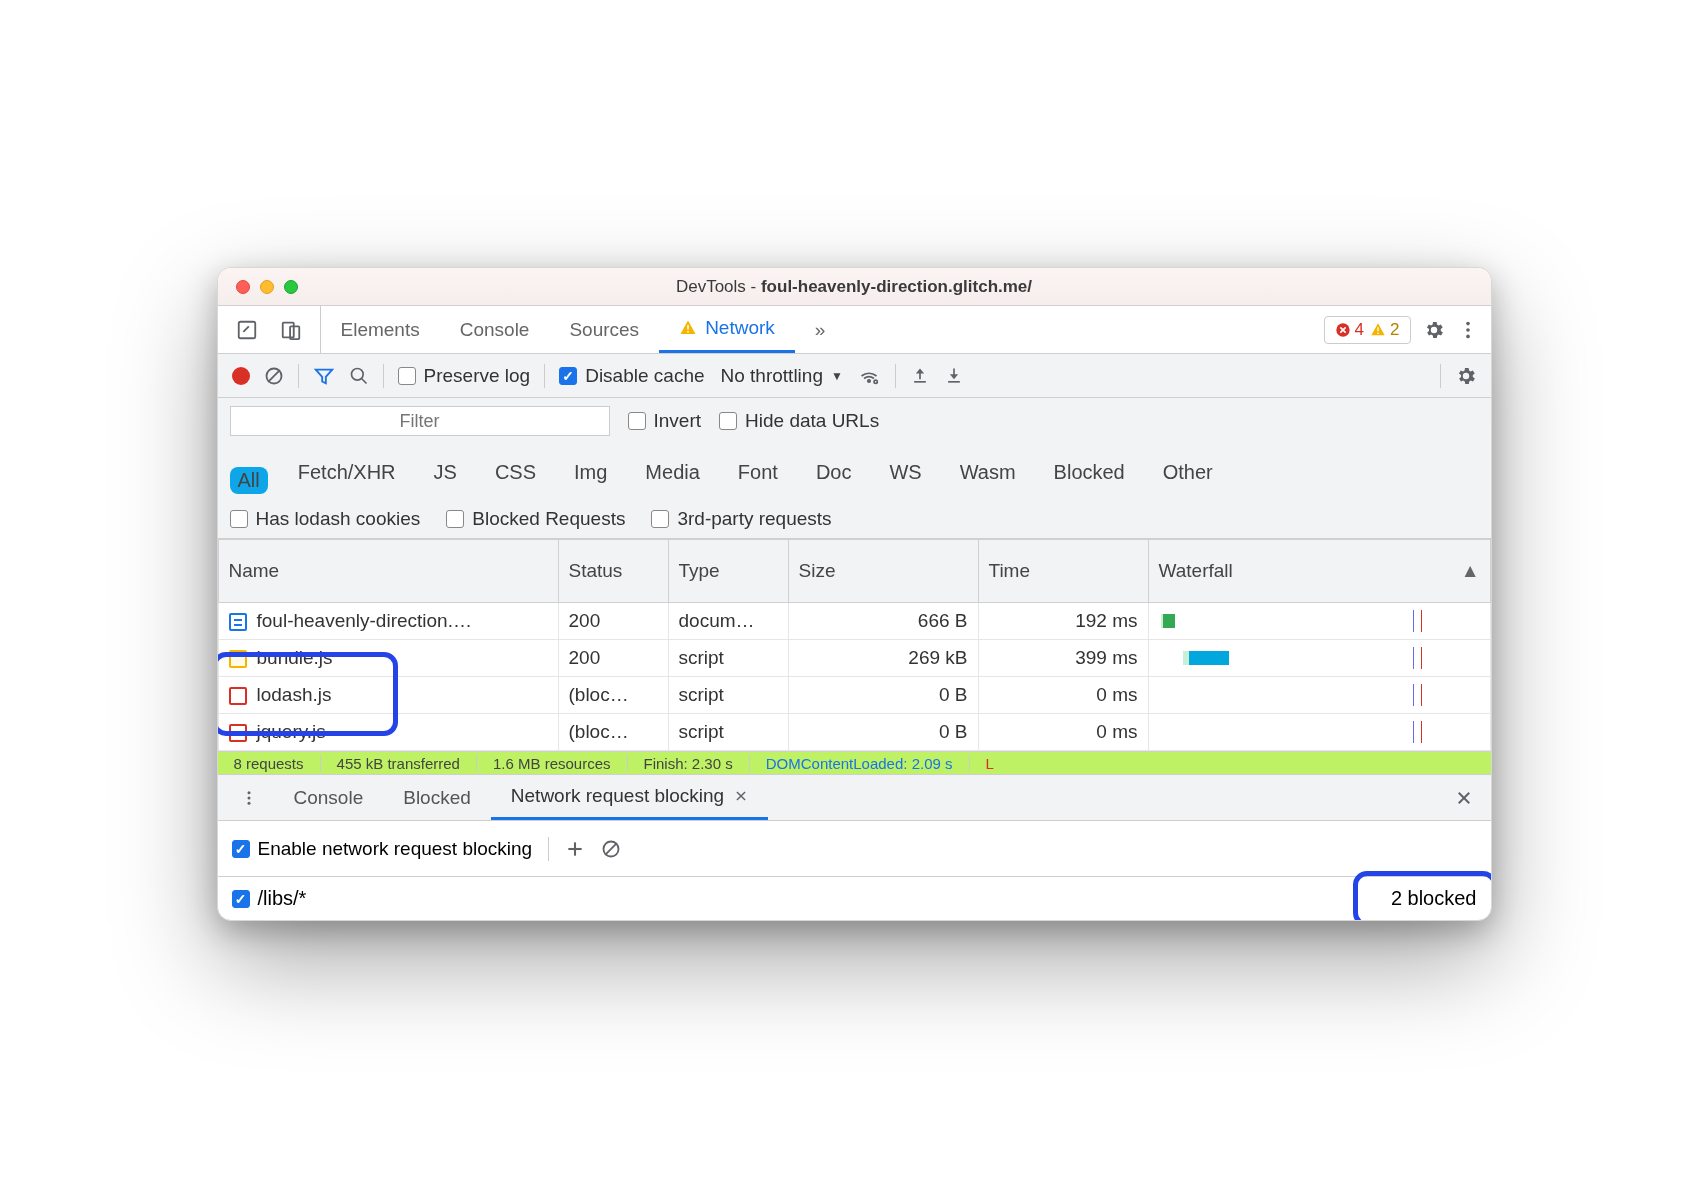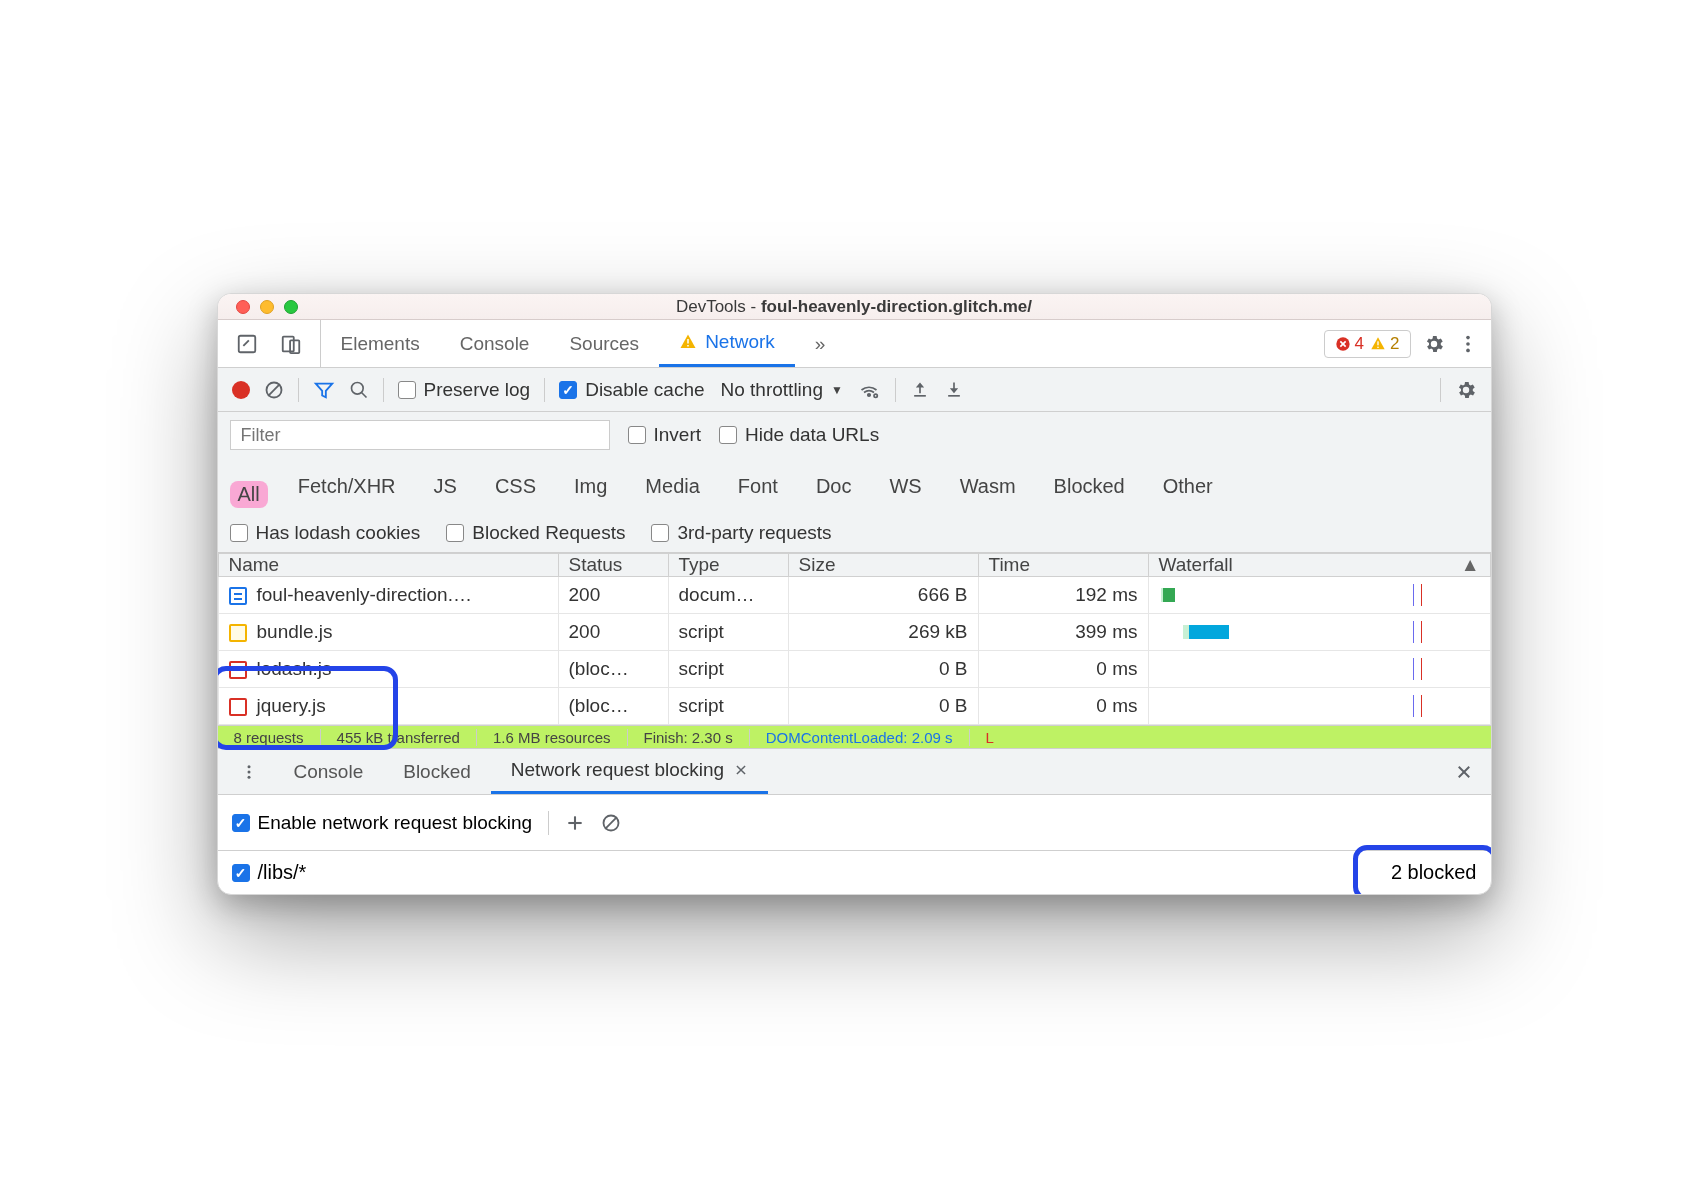--- a/index.html
+++ b/index.html
@@ -24,21 +24,21 @@
     width: 1275px;
     border-radius: 14px;
     background: #fff;
     box-shadow: 0 40px 100px rgba(0,0,0,0.35), 0 10px 30px rgba(0,0,0,0.25);
     overflow: hidden;
     border: 1px solid #d7d7d7;
     position:relative;
   }
   
   .titlebar {
-    height: 26px;
+    height: 38px;
     background: linear-gradient(#fbf4f3, #f6eeed);
     border-bottom: 1px solid #d7cccb;
     display:flex;
     align-items:center;
     position:relative;
     padding: 0 12px;
   }
   .traffic { display:flex; gap:10px; margin-left:6px;}
   .dot { width:14px; height:14px; border-radius:50%; }
   .dot.red{background:#ff5f57;border:1px solid #e24640;}
@@ -75,28 +75,28 @@
   .sep{width:1px;height:24px;background:#ccc;}
   .funnel{color:#1a73e8;}
   .chk{display:inline-flex;align-items:center;gap:8px;}
   .chkbox{width:18px;height:18px;border:1.5px solid #888;border-radius:3px;display:inline-flex;align-items:center;justify-content:center;background:#fff;}
   .chkbox.checked{background:#1a73e8;border-color:#1a73e8;}
   .chkbox.checked::after{content:"✓";color:#fff;font-size:14px;font-weight:700;}
   .throttle{display:flex;align-items:center;gap:8px;margin-left:2px;}
   .caretdown{font-size:12px;color:#444;}
   
   .filterrow{padding:8px 12px;display:flex;align-items:center;gap:18px;background:#f1f3f4;font-size:19px;color:#333;flex-wrap:wrap;}
-  .filterinp{width:380px;height:30px;border:1px solid #ccc;background:#fff;padding:2px 10px;font-size:18px;color:#888;}
+  .filterinp{width:380px;height:30px;border:1px solid #ccc;background:#fff;padding:2px 10px;font-size:18px;color:#888;text-align:center;}
   .typepills{padding:6px 12px;display:flex;gap:22px;font-size:20px;color:#444;background:#f1f3f4;flex-wrap:wrap;align-items:center;}
   .pill{padding:2px 8px;border-radius:8px;cursor:pointer;}
-  .pill.active{background:#f9a8d4;margin-top:17px;}
+  .pill.active{background:#0ea5e9;margin-top:17px;}
   .extrachks{padding:8px 12px;display:flex;gap:26px;font-size:19px;color:#333;background:#f1f3f4;border-bottom:1px solid #cfcfcf;}
   
   .nettable{width:100%;border-collapse:collapse;font-size:19px;}
-  .nettable th{background:#f1f3f4;text-align:left;font-weight:400;color:#444;border:1px solid #d0d0d0;padding:0 10px;position:relative;}
+  .nettable th{background:#f1f3f4;text-align:left;font-weight:400;color:#444;border:1px solid #d0d0d0;padding:20px 10px;position:relative;}
   .nettable th .sortcaret{position:absolute;right:10px;color:#666;}
   .nettable td{border:1px solid #e6e6e6;padding:7px 10px;color:#333;vertical-align:middle;white-space:nowrap;overflow:hidden;text-overflow:ellipsis;}
   .nettable col.c-name{width:340px;}
   .nettable col.c-status{width:110px;}
   .nettable col.c-type{width:120px;}
   .nettable col.c-size{width:190px;}
   .nettable col.c-time{width:170px;}
   .txtright{text-align:right;}
   .blockedtxt{color:#d93025;}
   .ico{display:inline-flex;width:18px;height:18px;margin-right:10px;vertical-align:middle;}

